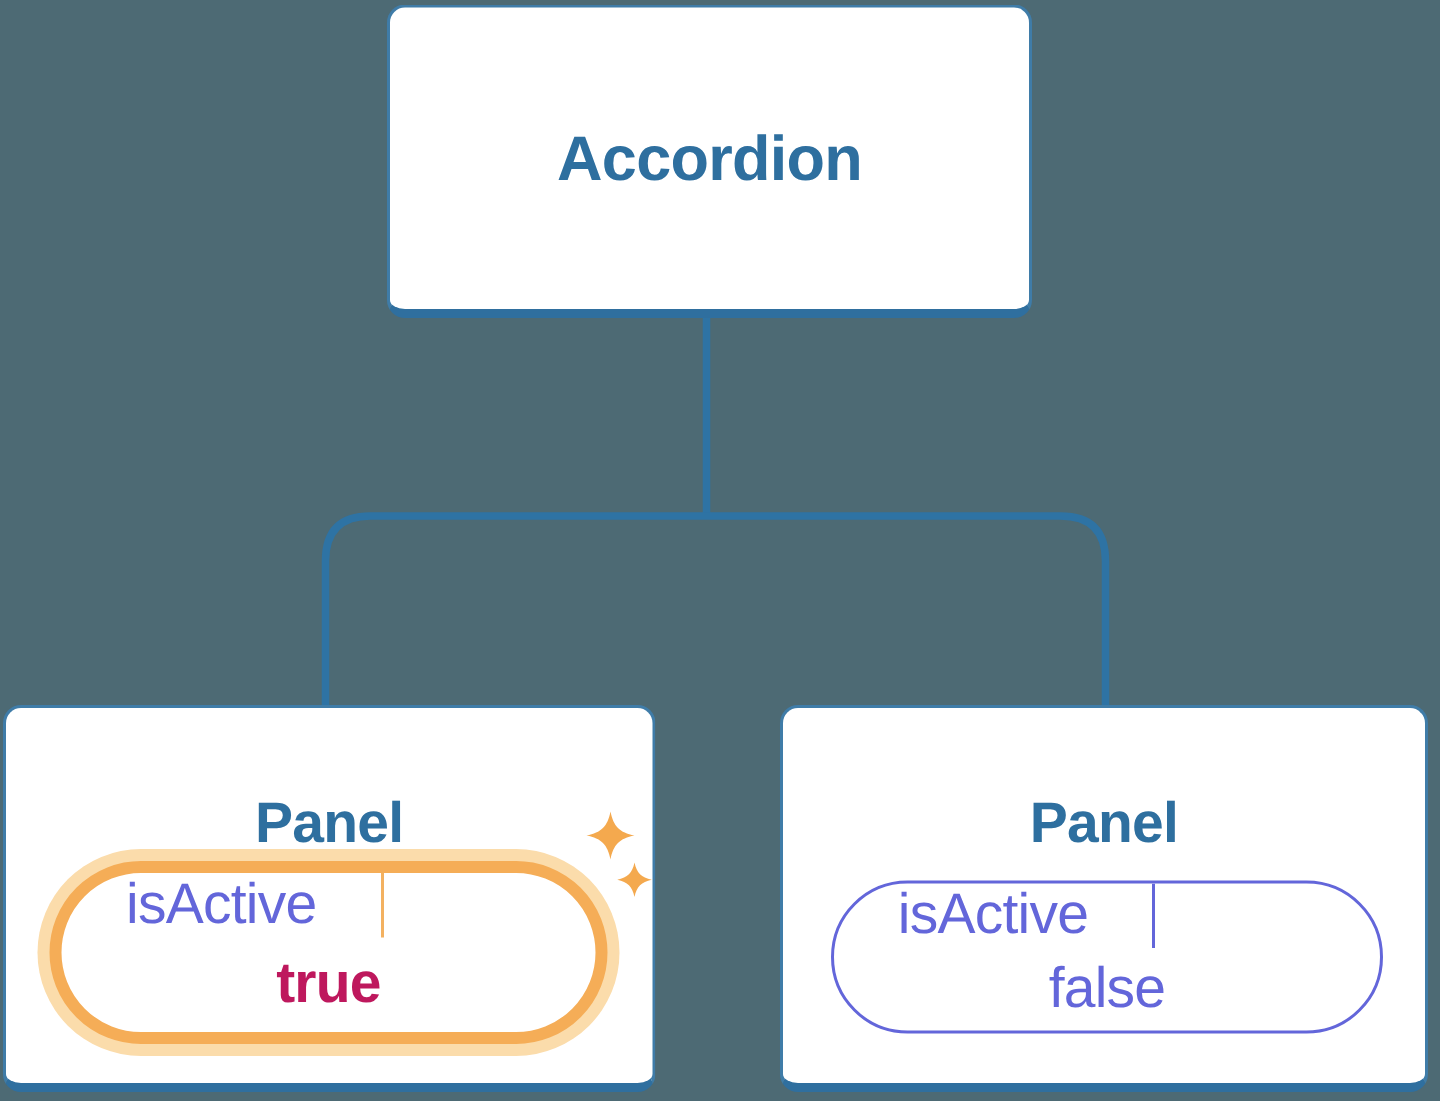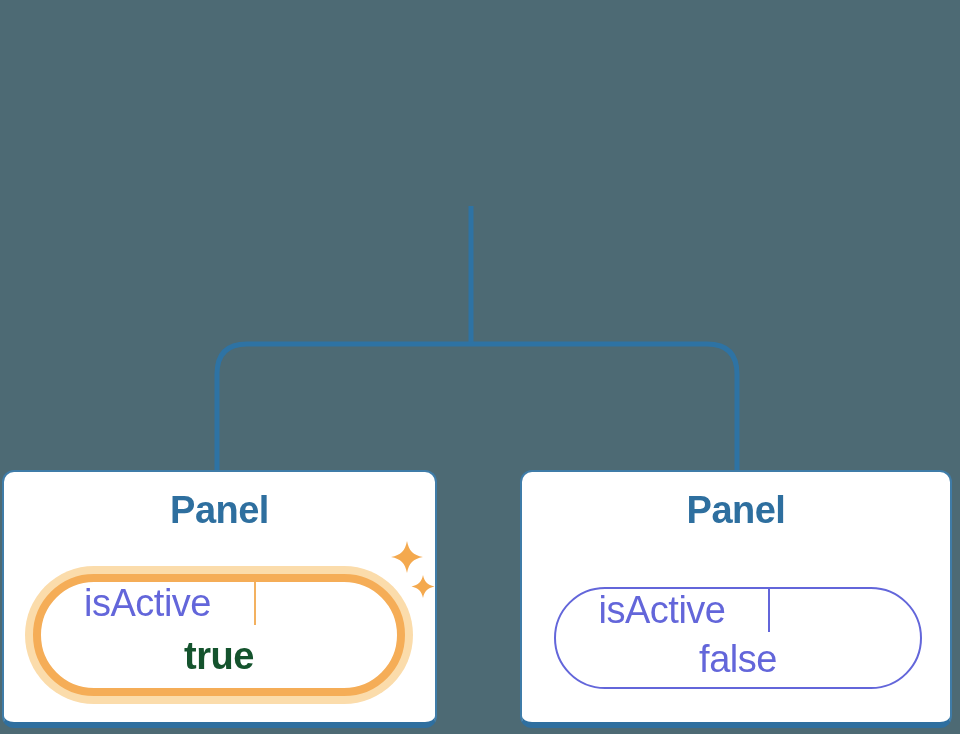--- a/index.html
+++ b/index.html
@@ -42,21 +42,21 @@
     left: 520px; top: 470px;
     width: 432px; height: 258px;
   }
   .root-title {
     font-size: 42px;
     font-weight: 600;
     letter-spacing: -0.5px;
     color: #2e6f9f;
   }
   .panel-title {
-    margin-top: 17px;
+    margin-top: 56px;
     text-align: center;
     font-size: 38px;
     font-weight: 600;
     letter-spacing: -0.5px;
     color: #2e6f9f;
   }
   .pill {
     position: absolute;
     background: #ffffff;
     display: flex;
@@ -80,39 +80,42 @@
   }
   .pill-cell {
     display: flex;
     align-items: center;
     justify-content: center;
     font-size: 38px;
     letter-spacing: -0.5px;
     color: #6366da;
   }
   .pill-active .cell-key   { width: 215px; border-right: 2px solid #f3b160; }
-  .pill-active .cell-value { flex: 1; font-weight: 700; color: #14532d; }
+  .pill-active .cell-value { flex: 1; font-weight: 700; color: #be185d; }
   .pill-inactive .cell-key   { width: 214px; border-right: 2px solid #6366da; }
   .pill-inactive .cell-value { flex: 1; }
   .sparkles {
     position: absolute;
     left: 380px; top: 64px;
     z-index: 4;
   }
 </style>
 </head>
 <body>
 
 <div class="stage">
 
   <svg class="connectors" width="960" height="734" viewBox="0 0 960 734">
     <path d="M471,206 L471,346" fill="none" stroke="#2e73a4" stroke-width="5"></path>
     <path d="M217,474 L217,374 Q217,344 247,344 L707,344 Q737,344 737,374 L737,474" fill="none" stroke="#2e73a4" stroke-width="5"></path>
   </svg>
 
+  <div class="card card-root">
+    <div class="root-title">Accordion</div>
+  </div>
 
   <div class="card card-panel-left">
     <div class="panel-title">Panel</div>
     <div class="pill pill-active">
       <div class="pill-cell cell-key">isActive</div>
       <div class="pill-cell cell-value">true</div>
     </div>
     <svg class="sparkles" width="62" height="70" viewBox="0 0 62 70">
       <path fill="#f4a94e" d="M23 5 C25 15 29 19 39 21 C29 23 25 27 23 37 C21 27 17 23 7 21 C17 19 21 15 23 5 Z"></path>
       <path fill="#f4a94e" d="M39 39 C40.5 46 43.5 49 50.5 50.5 C43.5 52 40.5 55 39 62 C37.5 55 34.5 52 27.5 50.5 C34.5 49 37.5 46 39 39 Z"></path>

